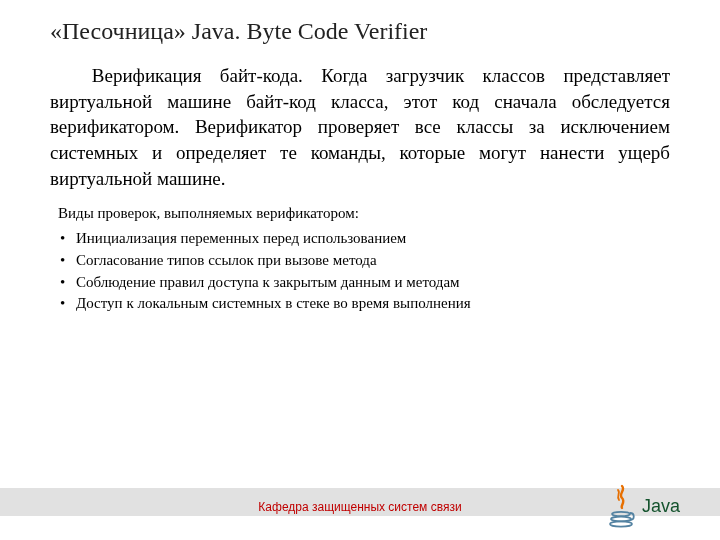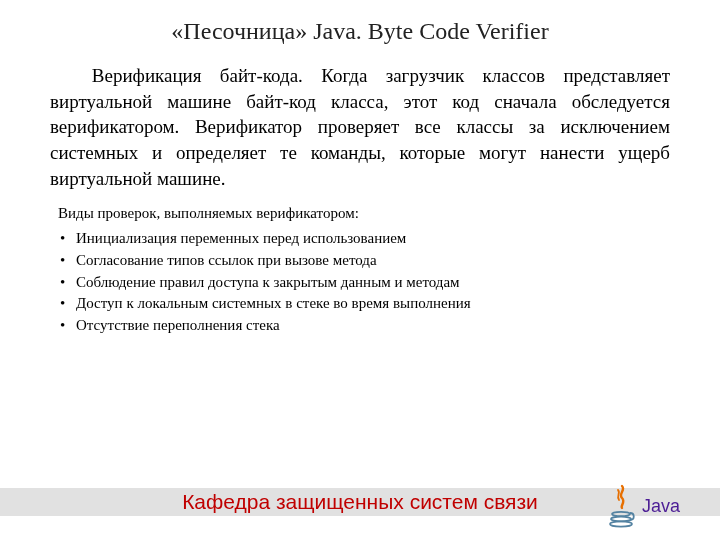--- a/index.html
+++ b/index.html
@@ -5,21 +5,20 @@
     * { box-sizing: border-box; margin: 0; padding: 0; }
     body {
       width: 720px;
       height: 540px;
       font-family: "Times New Roman", Times, serif;
       background: #ffffff;
       position: relative;
       overflow: hidden;
     }
     .title {
-      text-align: center;
       font-size: 24px;
       font-weight: normal;
       color: #222;
       padding: 18px 50px 8px;
     }
     .content {
       padding: 10px 50px 0 50px;
     }
     .para {
       font-size: 19px;
@@ -59,54 +58,53 @@
       height: 28px;
       background: #e1e1e1;
     }
     .footer-text {
       position: absolute;
       left: 0;
       bottom: 26px;
       width: 100%;
       text-align: center;
       font-family: Arial, Helvetica, sans-serif;
-      font-size: 21px;
+      font-size: 12px;
       color: #c00000;
     }
     .logo {
       position: absolute;
       right: 22px;
       bottom: 8px;
       width: 90px;
       height: 52px;
       display: flex;
       align-items: center;
       gap: 6px;
     }
     .logo svg { flex-shrink: 0; }
     .logo-text {
       font-family: Arial, Helvetica, sans-serif;
       font-size: 18px;
-      color: #4c1d95;
+      color: #14532d;
     }
   </style>
 </head>
 <body>
 
 <h1 class="title">«Песочница» Java. Byte Code Verifier</h1>
 
 <div class="content">
   <p class="para">Верификация байт-кода. Когда загрузчик классов представляет виртуальной машине байт-код класса, этот код сначала обследуется верификатором. Верификатор проверяет все классы за исключением системных и определяет те команды, которые могут нанести ущерб виртуальной машине.</p>
   <p class="lead">Виды проверок, выполняемых верификатором:</p>
   <ul class="bullets">
     <li>Инициализация переменных перед использованием</li>
     <li>Согласование типов ссылок при вызове метода</li>
     <li>Соблюдение правил доступа к закрытым данным и методам</li>
     <li>Доступ к локальным системных в стеке во время выполнения</li>
-    <li>Отсутствие переполнения стека</li>
   </ul>
 </div>
 
 <div class="footer"></div>
 <div class="footer-text">Кафедра защищенных систем связи</div>
 
 <div class="logo">
   <svg width="28" height="44" viewBox="0 0 28 44">
     <path d="M14 2 C18 6 10 10 14 14 C18 18 12 22 14 24" stroke="#e76f00" stroke-width="2.4" fill="none" stroke-linecap="round"></path>
     <path d="M10 6 C13 9 8 12 11 16" stroke="#e76f00" stroke-width="1.8" fill="none" stroke-linecap="round"></path>

